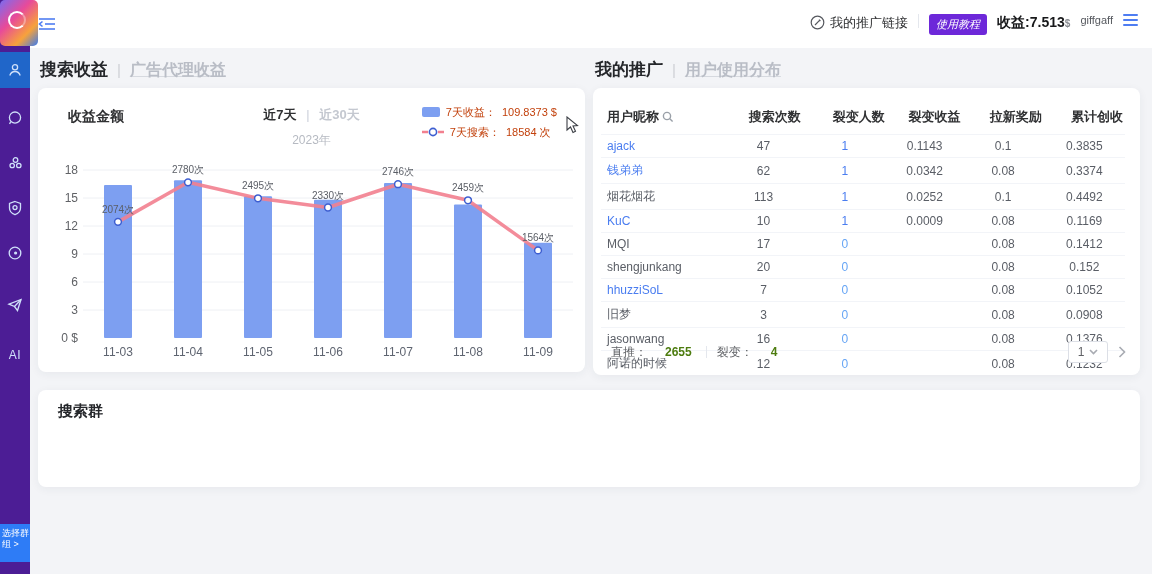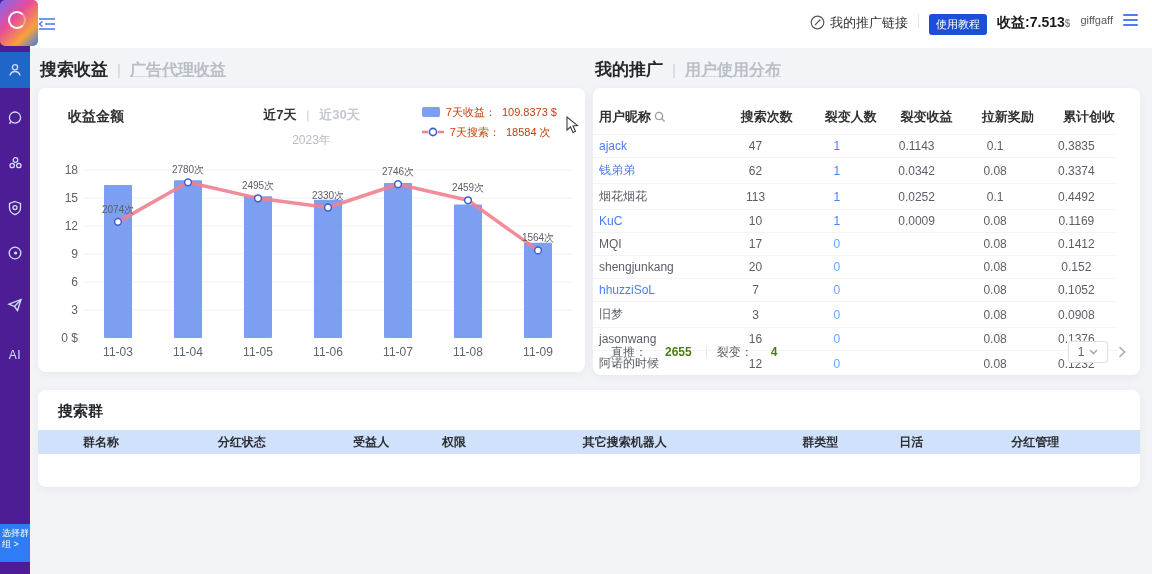--- a/index.html
+++ b/index.html
@@ -18,21 +18,21 @@
   .ai-label { color:#cfe0fa; font-size:12px; letter-spacing:.5px; }
   .bottom-tab { position:absolute; left:0; top:524px; width:30px; height:38px; background:#2e7cf6; color:#fff;
           font-size:9px; line-height:11px; padding:4px 0 0 2px; overflow:hidden; white-space:pre-line; z-index:6; }
 
   
   .topbar { position:absolute; left:30px; top:0; right:0; height:48px; background:#fff; display:flex; align-items:center; z-index:4; }
   .collapse-btn { margin-left:8px; cursor:pointer; }
   .topbar-right { margin-left:auto; display:flex; align-items:flex-start; gap:10px; padding-right:14px; }
   .promo-link { display:flex; align-items:center; gap:5px; font-size:13px; color:#303133; cursor:pointer; }
   .tb-divider { width:1px; height:14px; background:#e4e7ed; }
-  .tutorial-badge { background:#1d4ed8; color:#fff; font-size:11px; padding:3px 7px; border-radius:3px; cursor:pointer; }
+  .tutorial-badge { background:#6d28d9; color:#fff; font-size:11px; padding:3px 7px; border-radius:3px; cursor:pointer;font-style:italic; }
   .revenue { font-size:14px; font-weight:bold; color:#17181a; }
   .revenue .cur { font-size:10px; color:#8a8d93; font-weight:bold; }
   .username { font-size:11px; color:#55585e; }
   .menu-icon { display:flex; flex-direction:column; gap:3px; cursor:pointer; }
   .menu-icon i { display:block; width:15px; height:2px; background:#4e7df2; border-radius:1px; }
 
   
   .sec-title { position:absolute; display:flex; align-items:baseline; gap:9px; }
   .sec-title .main { font-size:17px; font-weight:bold; color:#25272b; }
   .sec-title .sep { color:#d8dadf; font-weight:bold; font-size:14px; }
@@ -50,21 +50,21 @@
   .range-tabs .active { color:#303133; cursor:pointer;text-align:right; }
   .range-tabs .rsep { color:#dcdfe6; margin:0 6px; }
   .range-tabs .inactive { color:#c4c8d0; cursor:pointer; }
   .chart-year { position:absolute; left:0; right:0; top:44px; text-align:center; font-size:12px; color:#b6bac2; }
   .legend { position:absolute; right:28px; top:14px; font-size:11px; color:#c2410c; }
   .legend-row { display:flex; align-items:center; gap:6px; height:20px; cursor:pointer; }
   .legend-bar-marker { width:18px; height:10px; border-radius:2px; }
   .chart-svg { position:absolute; left:0; bottom:0; }
 
   
-  .promo-table { position:absolute; left:0; top:14px; width:524px; border-collapse:collapse; table-layout:fixed; font-size:12px; }
+  .promo-table { position:absolute; left:8px; top:14px; width:524px; border-collapse:collapse; table-layout:fixed; font-size:12px; }
   .promo-table th { font-size:13px; font-weight:bold; color:#303133; padding:6px 2px 8px; text-align:right; }
   .promo-table td { padding:4px 2px; text-align:center; color:#5a5e66; border-top:1px solid #f2f4f8; }
   .promo-table th:first-child, .promo-table td:first-child { text-align:left; padding-left:6px; }
   .promo-table td.link { color:#4a7df0; cursor:pointer; }
   .promo-table td.f-blue { color:#4a7df0; }
   .promo-table td.f-light { color:#66a5f5; }
   .search-glyph { stroke:#9aa0a8; fill:none; stroke-width:1.4; vertical-align:-2px; margin-left:3px; cursor:pointer; }
   .promo-footer { position:absolute; left:18px; right:14px; bottom:12px; display:flex; align-items:center; font-size:12px; color:#606266; }
   .promo-footer b { color:#4d7c0f; margin:0 4px 0 18px; }
   .pf-div { width:1px; height:12px; background:#e4e7ed; margin:0 10px; }
@@ -373,23 +373,13 @@
       </div>
       <svg width="8" height="12" viewBox="0 0 8 12" class="chev">
           <path d="M1.5 1 L6.5 6 L1.5 11"></path>
         </svg>
     </div>
   </div>
 </div>
 
 <div class="card card-groups">
   <div class="groups-title">搜索群</div>
-  <div class="groups-header" id="groups-header">
-      <div class="gh-cell">群名称</div>
-      <div class="gh-cell">分红状态</div>
-      <div class="gh-cell">受益人</div>
-      <div class="gh-cell">权限</div>
-      <div class="gh-cell">其它搜索机器人</div>
-      <div class="gh-cell">群类型</div>
-      <div class="gh-cell">日活</div>
-      <div class="gh-cell">分红管理</div>
-    </div>
 </div>
 
 </body></html>

